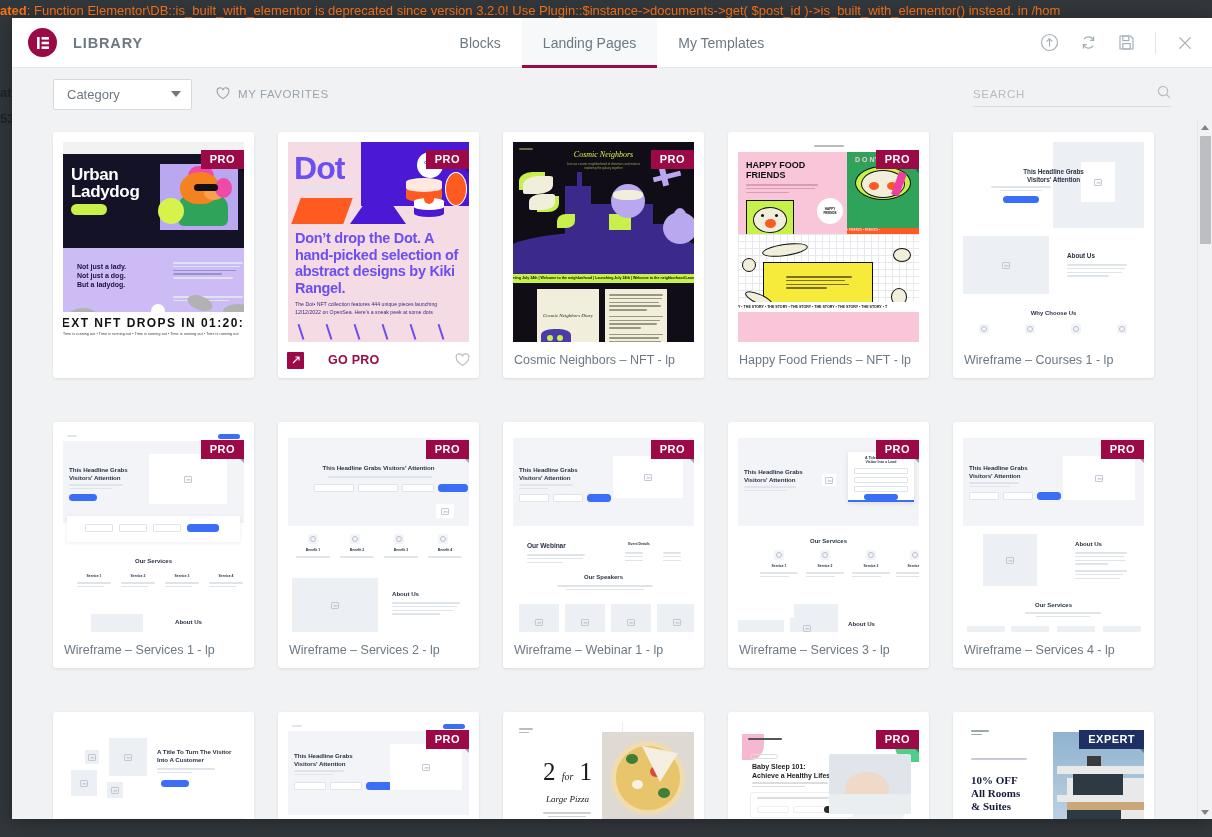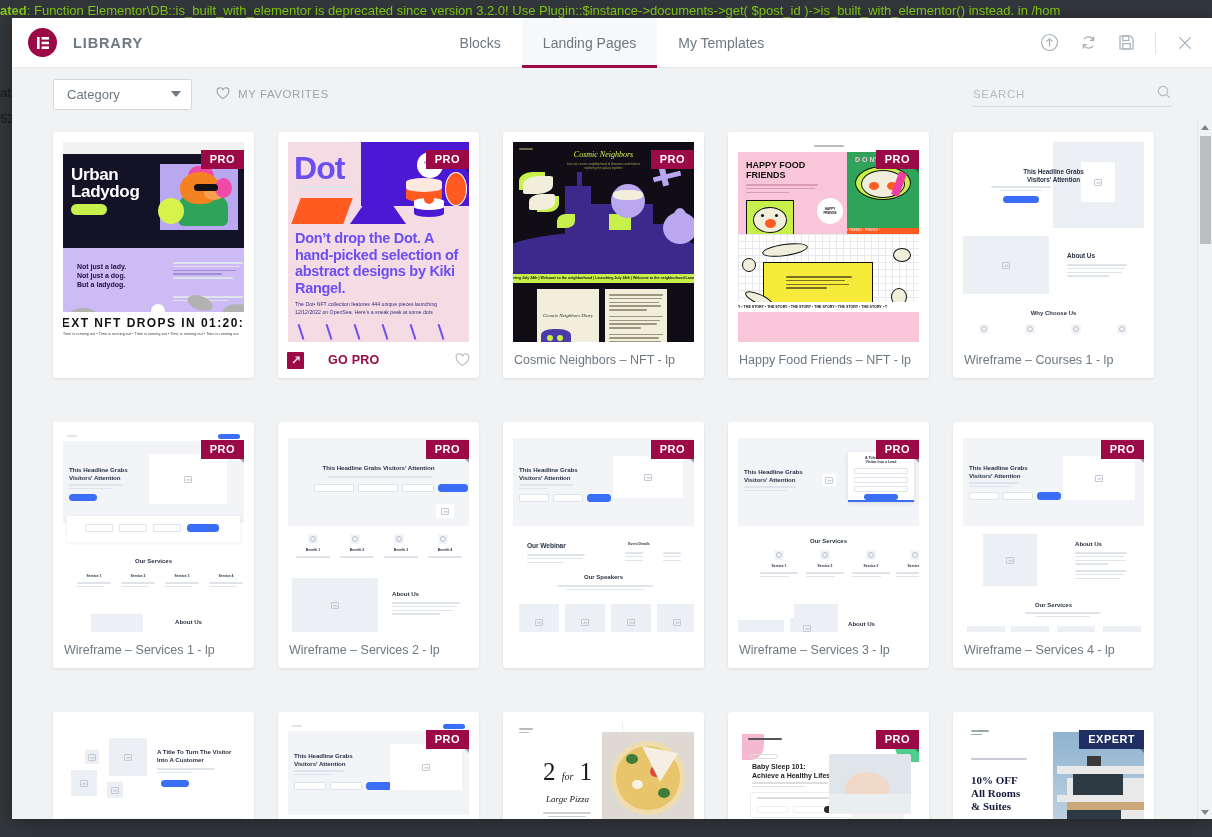--- a/index.html
+++ b/index.html
@@ -13,21 +13,21 @@
   
   #wp-backdrop {
     position: absolute; inset: 0;
     background: #32373c;
     color: #1d2327;
   }
   #notice-line {
     position: absolute; top: 0; left: 0; right: 0;
     height: 22px; line-height: 22px;
     font-size: 13px; white-space: nowrap; overflow: hidden;
-    color: #84cc16;
+    color: #f97316;
     background: #32373c;
     padding-left: 0;
   }
   #notice-line b { font-weight: bold; }
   #notice-left {
     position: absolute; left: 0; top: 80px;
     font-size: 13px; color: #1d2327; font-weight: bold;
     line-height: 26px;
   }
 
@@ -806,20 +806,21 @@
               </div>
             <div class="wf-img grey" style="left:98px;top:172px;width:40px;height:36px;">
                 <span class="wf-ph"></span>
               </div>
             <div class="wf-img grey" style="left:144px;top:172px;width:40px;height:36px;">
                 <span class="wf-ph"></span>
               </div>
           </div>
           <div class="badge pro">PRO</div>
         </div>
+        <div class="card-foot">Wireframe – Webinar 1 - lp</div>
       </div>
 
       <div class="card">
         <div class="thumb">
           <div class="thumb-inner wf">
             <div class="wf-hero" style="top:6px;height:88px;"></div>
             <div class="wf-h" style="left:6px;top:36px;">This Headline Grabs<br>Visitors' Attention</div>
             <div class="lines" style="left:6px;top:54px;width:52px">
                 <i style="width:100%"></i>
                 <i style="width:82%"></i>

